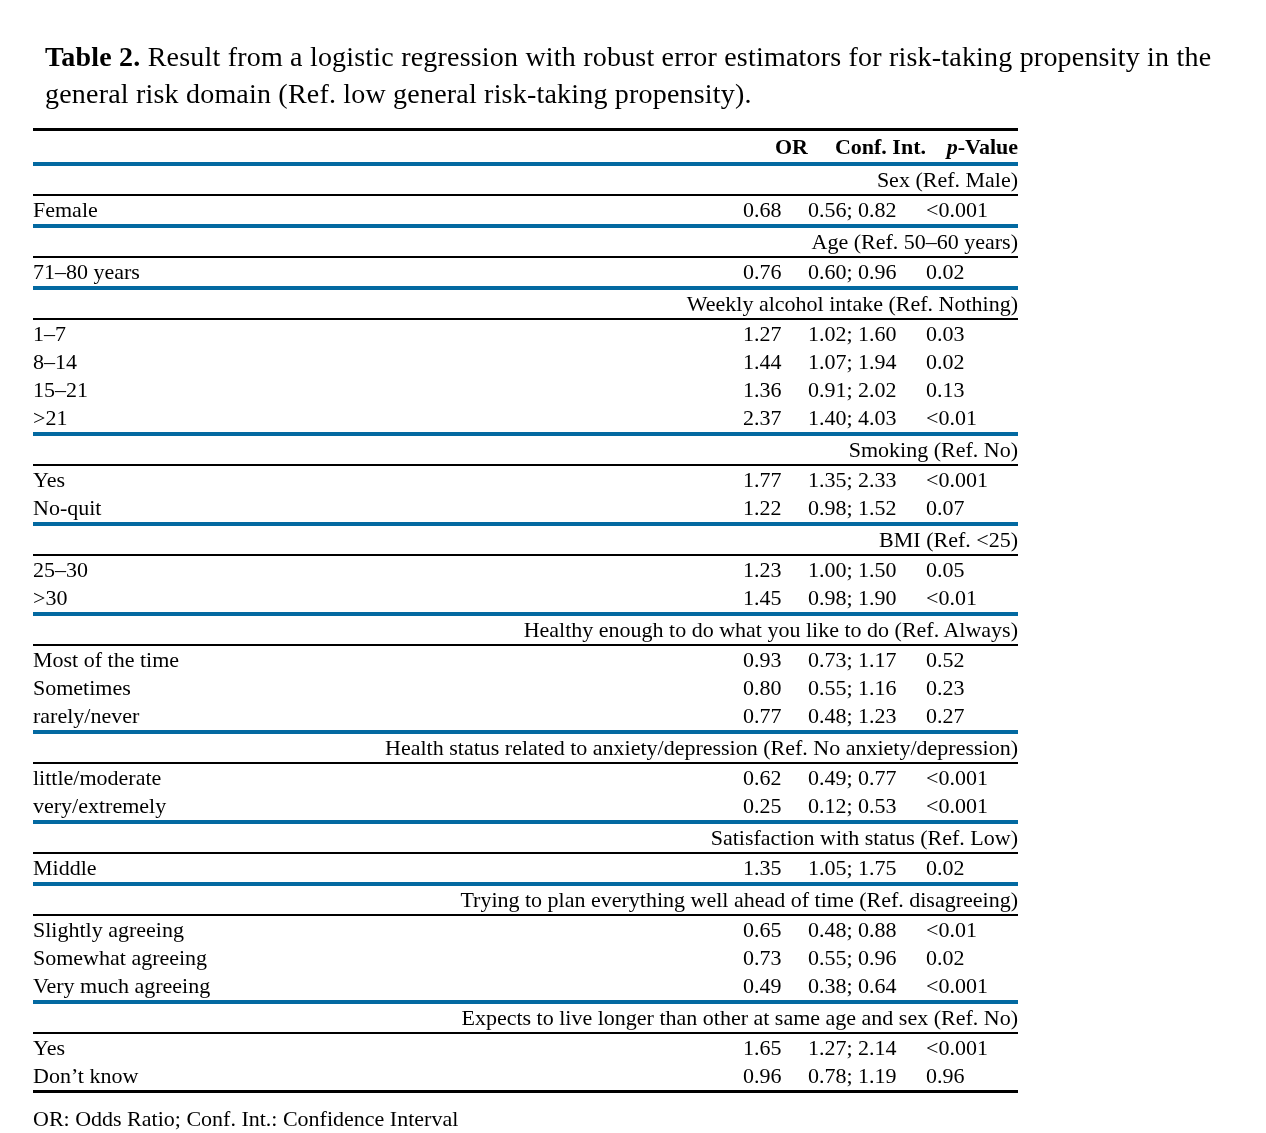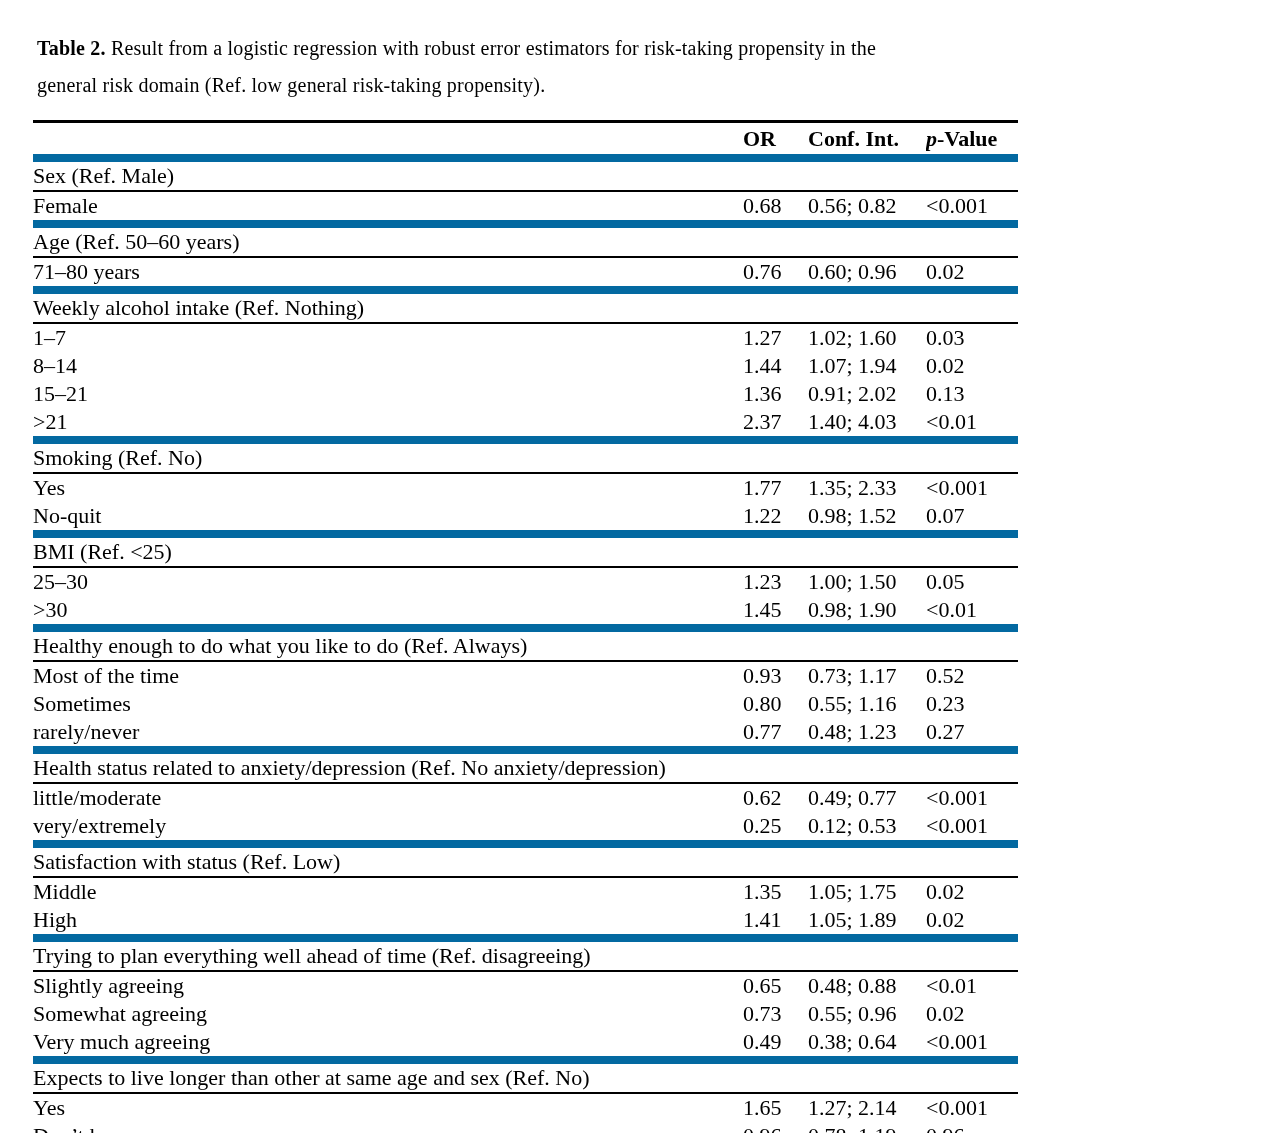--- a/index.html
+++ b/index.html
@@ -11,23 +11,23 @@
   }
   .page {
     width: 1266px;
     height: 1133px;
     box-sizing: border-box;
     padding: 26px 0 0 33px;
     background: #ffffff;
     overflow: hidden;
   }
   .caption {
-    font-size: 20px;
+    font-size: 28px;
     line-height: 37px;
-    margin: 4px;
+    margin: 12px;
     width: 1222px;
     letter-spacing: 0.2px;
     font-family: Liberation Serif, serif;
   }
   .caption .cap-label { font-weight: bold; }
   table.reg-table {
     border-collapse: collapse;
     table-layout: fixed;
     width: 985px;
     margin-top: 16px;
@@ -39,28 +39,30 @@
     padding: 0;
     text-align: left;
     vertical-align: middle;
     white-space: nowrap;
     overflow: hidden;
   }
   .reg-table thead th {
     font-weight: bold;
     height: 31px;
     border-bottom: 2px solid #000;
+    text-align: right;
   }
   .reg-table thead th em { font-style: italic; font-weight: bold; }
   .label-cell { padding-left: 9px; }
   .num-cell { padding-left: 2px; }
   tr.section-row td {
     height: 28px;
-    border-top: 8px solid #0369a1;
+    border-top: 4px solid #0369a1;
     border-bottom: 2px solid #000;
+    text-align: right;
   }
   tr.data-row td { height: 28px; }
   .footnote {
     font-size: 22px;
     margin: 13px 0 0 0;
   }
 </style>
 </head>
 <body>
 
@@ -199,26 +201,20 @@
         </tr>
         <tr class="section-row">
           <td colspan="4" class="label-cell">Satisfaction with status (Ref. Low)</td>
         </tr>
         <tr class="data-row">
           <td class="label-cell">Middle</td>
           <td class="num-cell">1.35</td>
           <td class="num-cell">1.05; 1.75</td>
           <td class="num-cell">0.02</td>
         </tr>
-        <tr class="data-row">
-          <td class="label-cell">High</td>
-          <td class="num-cell">1.41</td>
-          <td class="num-cell">1.05; 1.89</td>
-          <td class="num-cell">0.02</td>
-        </tr>
         <tr class="section-row">
           <td colspan="4" class="label-cell">Trying to plan everything well ahead of time (Ref. disagreeing)</td>
         </tr>
         <tr class="data-row">
           <td class="label-cell">Slightly agreeing</td>
           <td class="num-cell">0.65</td>
           <td class="num-cell">0.48; 0.88</td>
           <td class="num-cell">&lt;0.01</td>
         </tr>
         <tr class="data-row">

